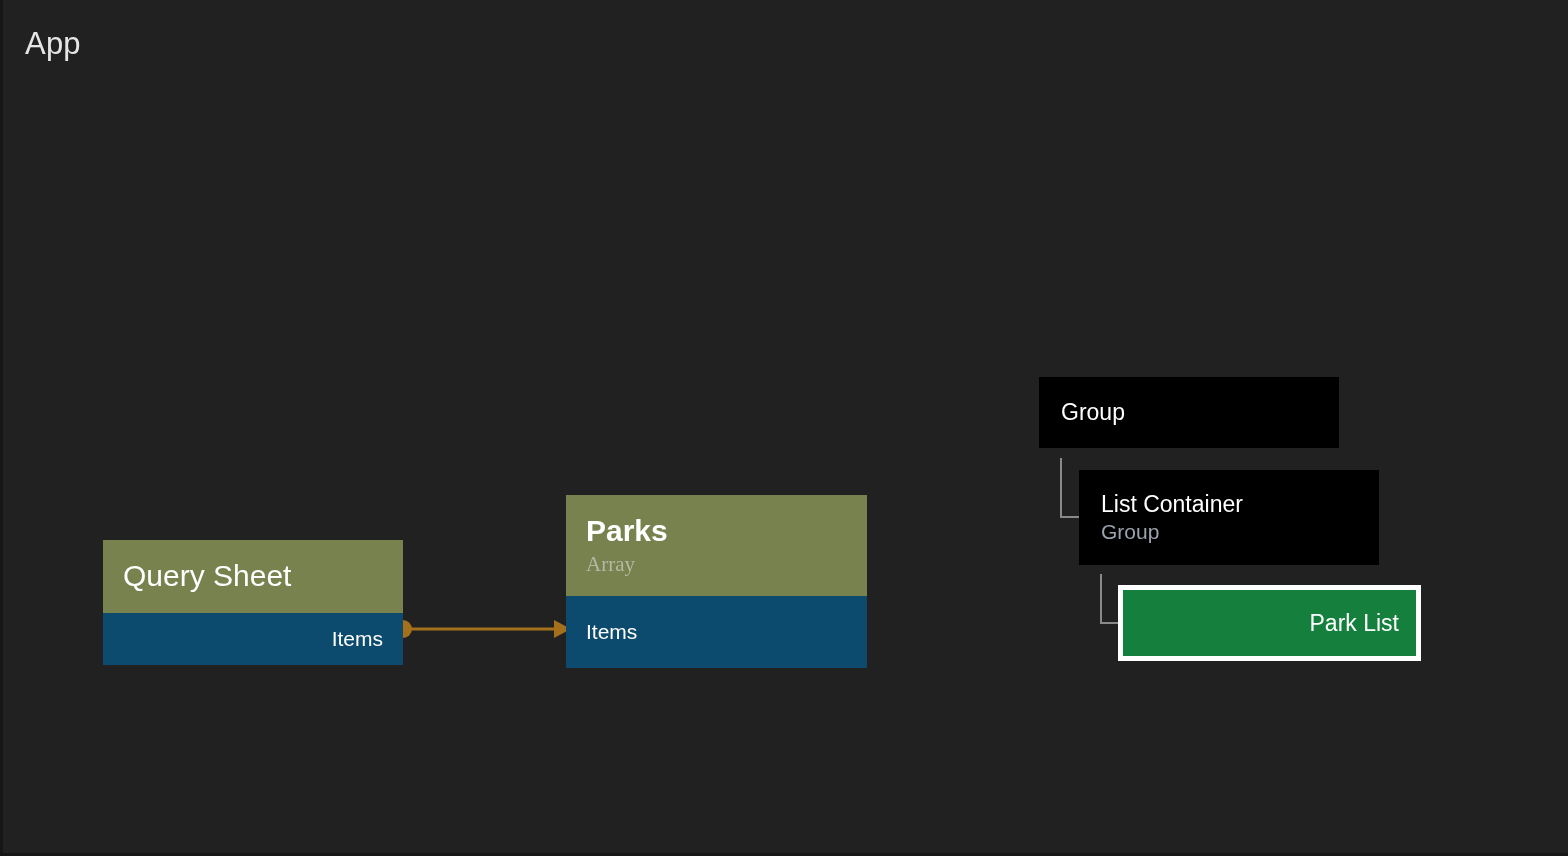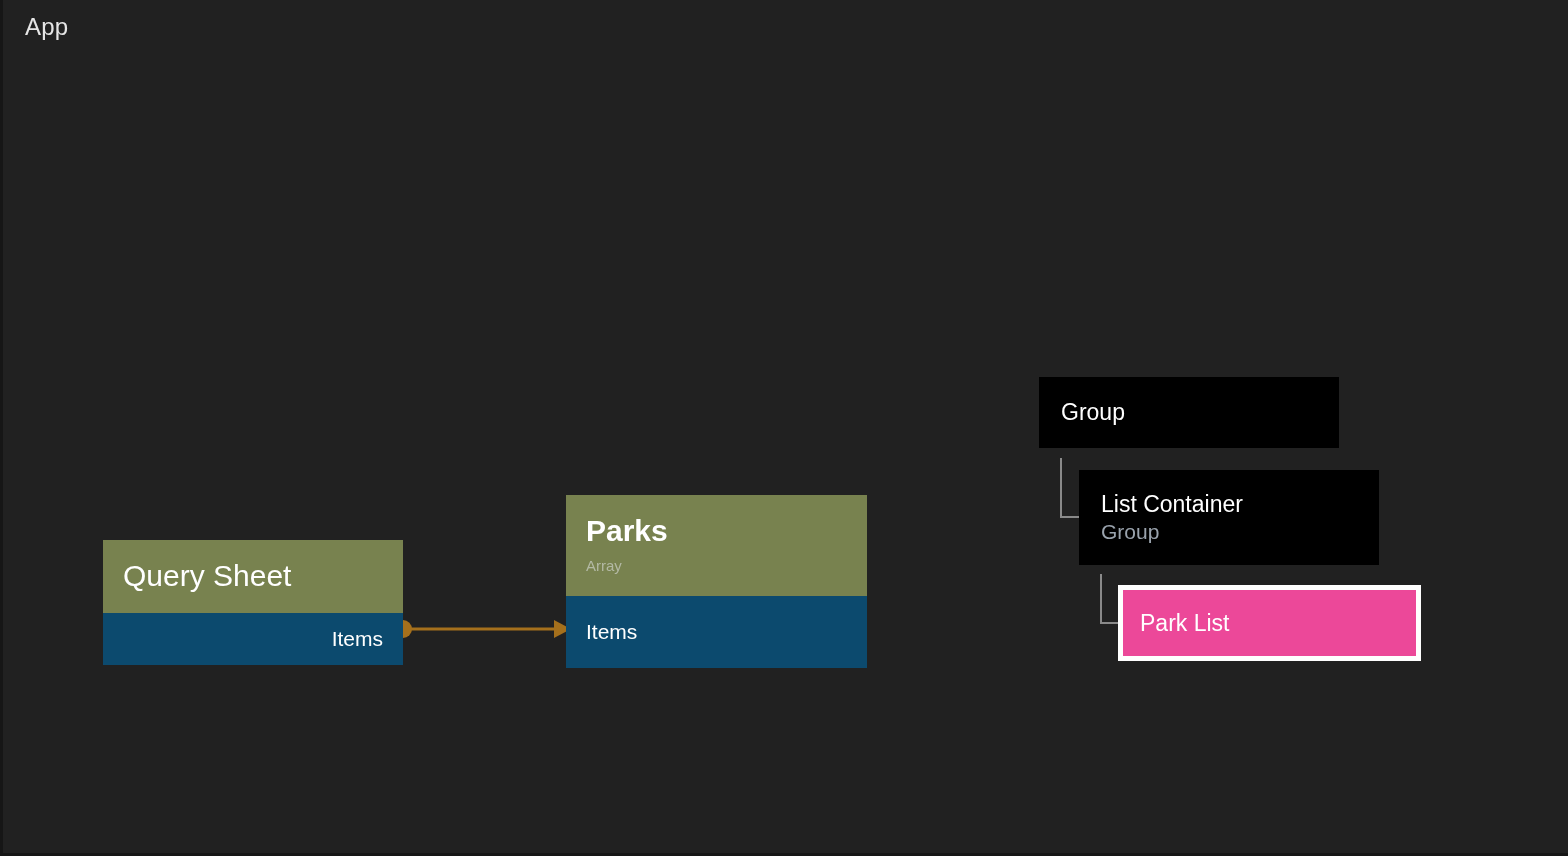--- a/index.html
+++ b/index.html
@@ -24,22 +24,22 @@
     background: #212121;
     border-left: 3px solid #161616;
     border-bottom: 3px solid #161616;
     overflow: hidden;
   }
 
   
   .app-label {
     position: absolute;
     left: 22px;
-    top: 13px;
-    font-size: 24px;
+    top: 26px;
+    font-size: 31px;
     color: #e6e6e6;
     letter-spacing: 0.2px;
     white-space: nowrap;
   }
 
   
   .gnode {
     position: absolute;
     display: flex;
     flex-direction: column;
@@ -50,25 +50,26 @@
     flex: 0 0 auto;
   }
   .gnode-title {
     font-size: 30px;
     color: #ffffff;
     line-height: 1.2;
     white-space: nowrap;
   }
   .gnode-title.bold { font-weight: bold; }
   .gnode-subtitle {
-    font-size: 15px;
+    font-size: 21px;
     color: #b3b9a4;
     line-height: 1.25;
-    margin-top: 8px;
-    white-space: nowrap;
+    margin-top: 2px;
+    white-space: nowrap;
+    font-family: Liberation Serif, serif;
   }
   .gnode-body {
     background: #0c4a6e;
     flex: 1 1 auto;
     position: relative;
   }
   .port-row {
     display: flex;
     align-items: center;
     height: 100%;
@@ -114,23 +115,24 @@
     line-height: 1.25;
     white-space: nowrap;
   }
   .bnode-subtitle {
     font-size: 21px;
     color: #9aa3ad;
     line-height: 1.25;
     white-space: nowrap;
   }
   .bnode.selected {
-    background: #ec4899;
+    background: #15803d;
     border: 5px solid #ffffff;
     padding: 0 17px;
+    align-items: flex-end;
   }
 
   #node-group          { left: 1036px; top: 377px; width: 300px; height: 71px; }
   #node-list-container { left: 1076px; top: 470px; width: 300px; height: 95px; }
   #node-park-list      { left: 1115px; top: 585px; width: 303px; height: 76px; }
 
   
   .elbow {
     position: absolute;
     border-left: 2px solid #8a8a8a;

